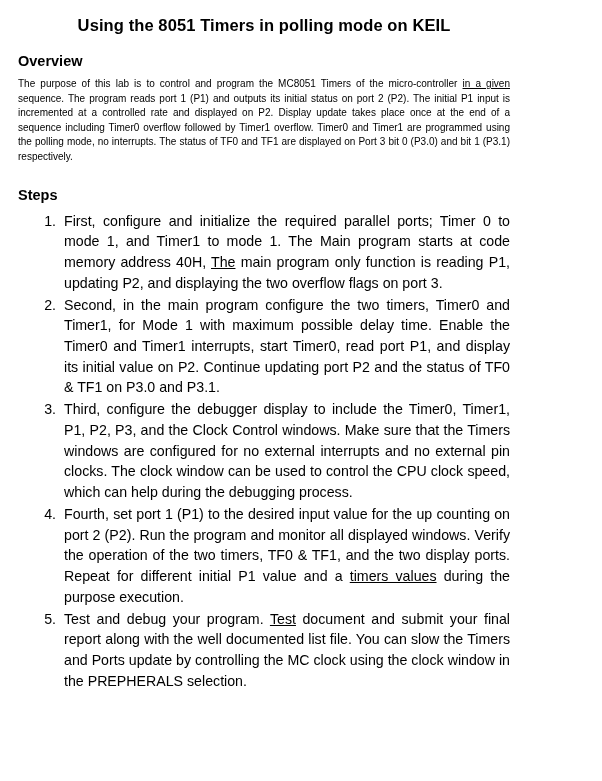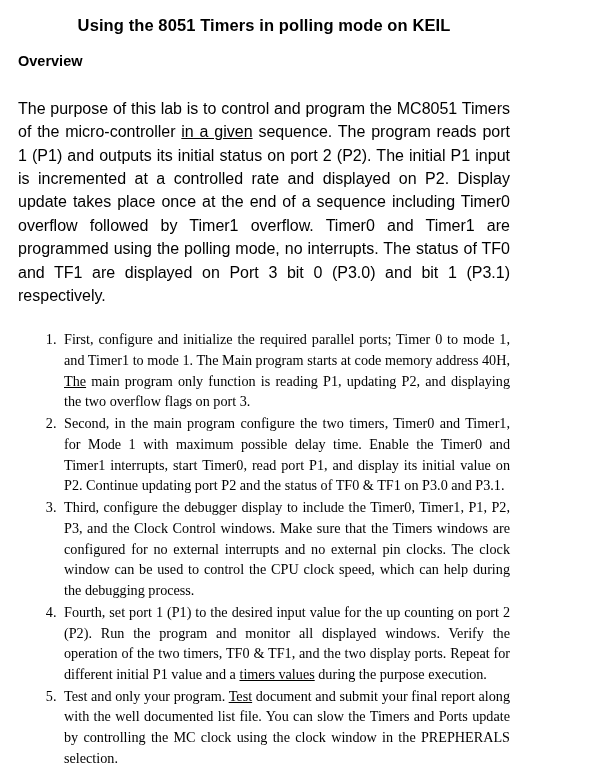--- a/index.html
+++ b/index.html
@@ -23,24 +23,24 @@
   .doc-title {
     text-align: center;
     font-size: 16.5px;
     font-weight: bold;
     margin: 6px 0 18px 0;
     letter-spacing: 0.1px;
   }
   .section-heading {
     font-size: 14.5px;
     font-weight: bold;
-    margin: 0 0 28px 0;
+    margin: 0 0 8px 0;
   }
   .body-para {
-    font-size: 16px;
+    font-size: 10px;
     line-height: 1.46;
     text-align: justify;
     margin: 0 0 0 0;
     word-spacing: 0.2px;
   }
   .spacer-after-overview {
     height: 22px;
   }
   .steps-heading {
     font-size: 14.5px;
@@ -50,41 +50,41 @@
   ol.steps {
     margin: 0;
     padding-left: 42px;
     font-size: 14.2px;
     line-height: 1.46;
   }
   ol.steps > li {
     text-align: justify;
     margin-bottom: 1px;
     padding-left: 4px;
-    font-family: Liberation Serif, serif;
   }
   .u {
     text-decoration: underline;
   }
 </style>
 </head>
 <body>
 
 <div class="page">
 
   <h1 class="doc-title">Using the 8051 Timers in polling mode on KEIL</h1>
 
   <h2 class="section-heading">Overview</h2>
 
   <p class="body-para"><span>The purpose of this lab is to control and program the MC8051 Timers of the micro-controller </span><span class="u">in a given</span><span> sequence. The program reads port 1 (P1) and outputs its initial status on port 2 (P2).  The initial P1 input is incremented at a controlled rate and displayed on P2.  Display update takes place once at the end of a sequence including Timer0 overflow followed by Timer1 overflow.  Timer0 and Timer1 are programmed using the polling mode, no interrupts. The status of TF0 and TF1 are displayed on Port 3 bit 0 (P3.0) and bit 1 (P3.1) respectively.</span></p>
 
   <div class="spacer-after-overview"></div>
 
+  <h2 class="steps-heading">Steps</h2>
 
   <ol class="steps">
     <li><span>First, configure and initialize the required parallel ports; Timer 0 to mode 1, and Timer1 to mode 1. The Main program starts at code memory address 40H, </span><span class="u">The</span><span> main program only function is reading P1, updating P2, and displaying the two overflow flags on port 3.</span></li>
     <li><span>Second, in the main program configure the two timers, Timer0 and Timer1, for Mode 1 with maximum possible delay time. Enable the Timer0 and Timer1 interrupts, start Timer0, read port P1, and display its initial value on P2.  Continue updating port P2 and the status of TF0 &amp; TF1 on P3.0 and P3.1.</span><span class="u"></span><span></span></li>
     <li><span>Third, configure the debugger display to include the Timer0, Timer1, P1, P2, P3, and the Clock Control windows.  Make sure that the Timers windows are configured for no external interrupts and no external pin clocks. The clock window can be used to control the CPU clock speed, which can help during the debugging process.</span><span class="u"></span><span></span></li>
     <li><span>Fourth, set port 1 (P1) to the desired input value for the up counting on port 2 (P2). Run the program and monitor all displayed windows. Verify the operation of the two timers, TF0 &amp; TF1, and the two display ports. Repeat for different initial P1 value and a </span><span class="u">timers values</span><span> during the purpose execution.</span></li>
-    <li><span>Test and only your program. </span><span class="u">Test</span><span> document and submit your final report along with the well documented list file. You can slow the Timers and Ports update by controlling the MC clock using the clock window in the PREPHERALS selection.</span></li>
+    <li><span>Test and debug your program. </span><span class="u">Test</span><span> document and submit your final report along with the well documented list file. You can slow the Timers and Ports update by controlling the MC clock using the clock window in the PREPHERALS selection.</span></li>
   </ol>
 
 </div>
 
 </body></html>

